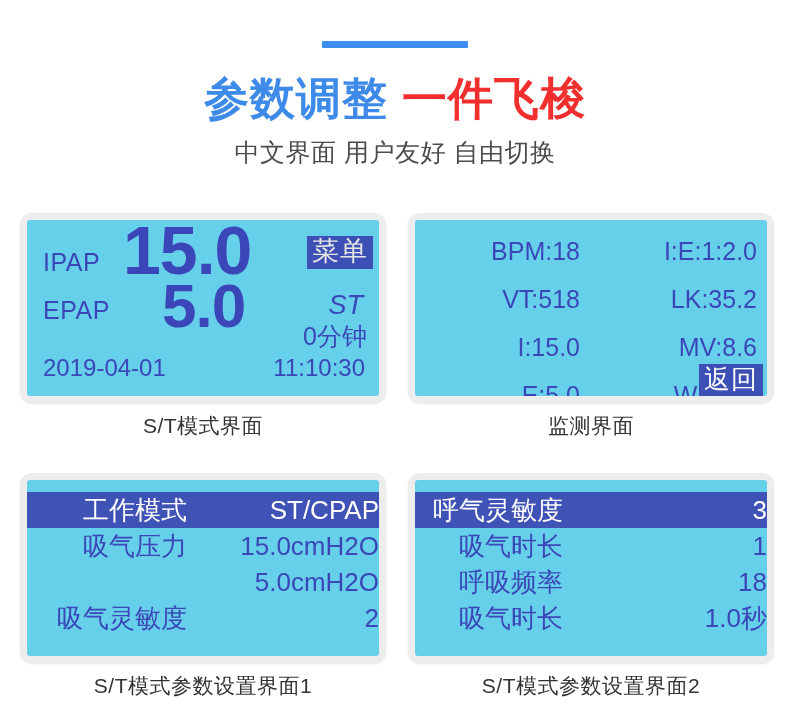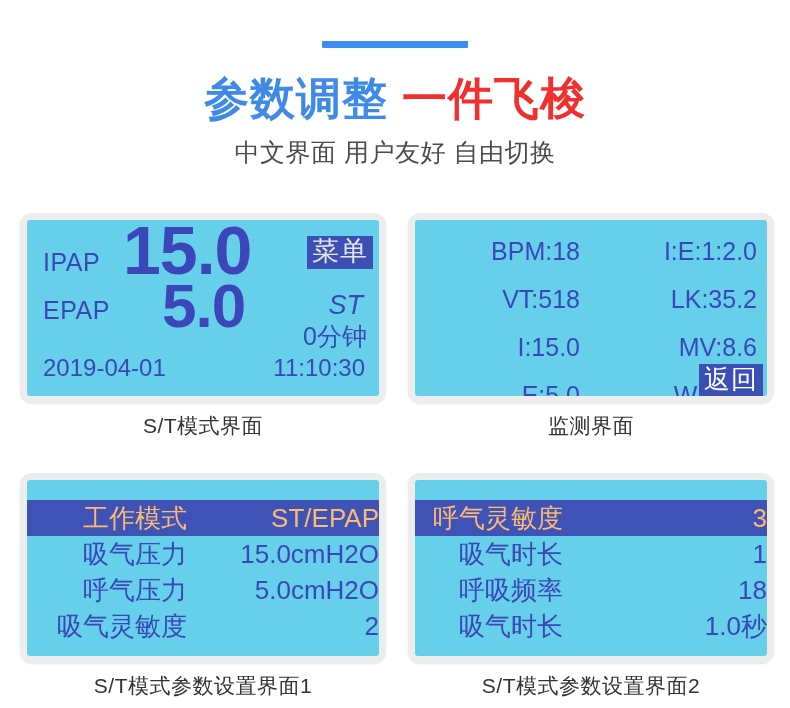--- a/index.html
+++ b/index.html
@@ -210,22 +210,21 @@
   .settings-row {
     display: flex;
     align-items: center;
     height: 36px;
     padding: 0 0 0 12px;
     box-sizing: border-box;
     white-space: nowrap;
   }
   .settings-row.selected {
     background: #3f52b5;
-    color: #fdba74;
-    margin-top: 8px;
+    color: #ffffff;
   }
   .settings-row .s-label {
     width: 148px;
     flex: 0 0 auto;
   }
   .settings-row .s-value {
     flex: 1 1 auto;
   }
   .p4 .settings-row .s-label {
     width: 136px;
@@ -279,28 +278,27 @@
     </div>
     <div class="caption">监测界面</div>
   </div>
 
   <div class="panel-cell row2">
     <div class="lcd-frame">
       <div class="lcd-screen">
         <div class="settings-list p3">
           <div class="settings-row selected">
             <span class="s-label">工作模式</span>
-            <span class="s-value">ST/EPAP</span>
+            <span class="s-value">ST/CPAP</span>
           </div>
           <div class="settings-row">
             <span class="s-label">吸气压力</span>
             <span class="s-value">15.0cmH2O</span>
           </div>
           <div class="settings-row">
-            <span class="s-label">呼气压力</span>
             <span class="s-value">5.0cmH2O</span>
           </div>
           <div class="settings-row">
             <span class="s-label">吸气灵敏度</span>
             <span class="s-value">2</span>
           </div>
         </div>
       </div>
     </div>
     <div class="caption">S/T模式参数设置界面1</div>

